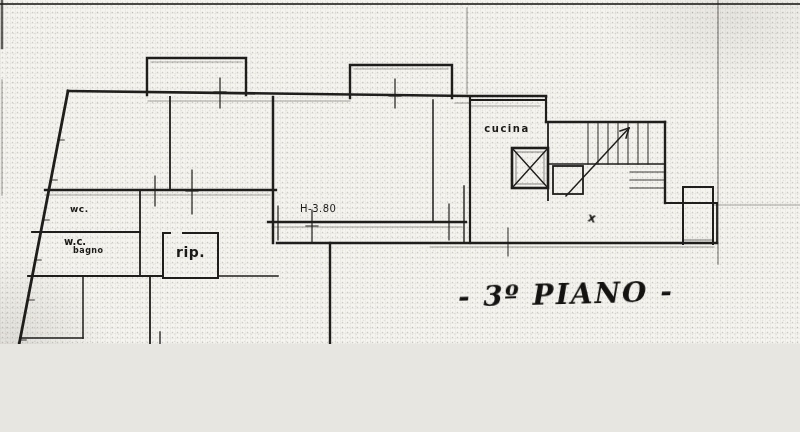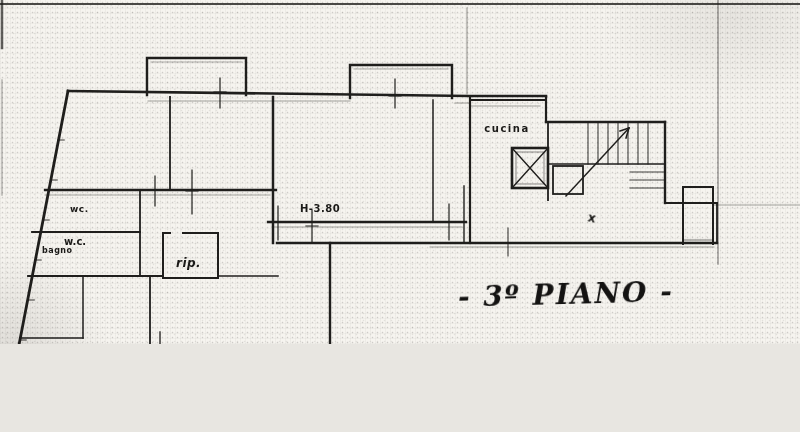--- a/index.html
+++ b/index.html
@@ -18,23 +18,23 @@
   .blotch{position:absolute;pointer-events:none;}
   .b1{left:-30px;top:250px;width:140px;height:200px;
       background:radial-gradient(ellipse at 30% 50%, rgba(60,55,50,.12), transparent 70%);}
   .b2{left:600px;top:-20px;width:220px;height:120px;
       background:radial-gradient(ellipse at 60% 30%, rgba(60,55,50,.08), transparent 70%);}
   svg.plan{position:absolute;left:0;top:0;filter:blur(.3px);}
   .lbl{position:absolute;color:#1b1a18;white-space:nowrap;filter:blur(.25px);}
   .lbl-kitchen{left:480px;top:123px;width:54px;text-align:center;font-size:10px;font-weight:700;letter-spacing:1.5px;}
   .lbl-wc-small{left:70px;top:204px;font-size:9px;font-weight:700;letter-spacing:.5px;text-align:right;}
   .lbl-wc{left:64px;top:236px;font-size:10px;font-weight:700;}
-  .lbl-bagno{left:42px;top:246px;font-size:8px;font-weight:700;letter-spacing:.5px;}
-  .lbl-rip{left:176px;top:256px;font-size:12px;font-weight:700;font-style:italic;letter-spacing:.5px;}
-  .lbl-height{left:300px;top:203px;font-size:10px;font-weight:700;letter-spacing:.5px;text-align:center;}
+  .lbl-bagno{left:73px;top:246px;font-size:8px;font-weight:700;letter-spacing:.5px;}
+  .lbl-rip{left:176px;top:244px;font-size:14px;font-weight:700;letter-spacing:.5px;}
+  .lbl-height{left:300px;top:203px;font-size:10px;font-weight:400;letter-spacing:.5px;text-align:center;}
   .lbl-x{left:588px;top:211px;font-size:12px;font-weight:700;transform:rotate(12deg);}
   .lbl-title{
     left:458px;top:278px;width:210px;text-align:center;
     font-family:"DejaVu Serif", serif;font-style:italic;font-weight:700;
     font-size:28px;letter-spacing:2px;color:#141312;
     transform:rotate(-1.5deg);filter:blur(.2px);
   }
 </style>
 </head>
 <body>

